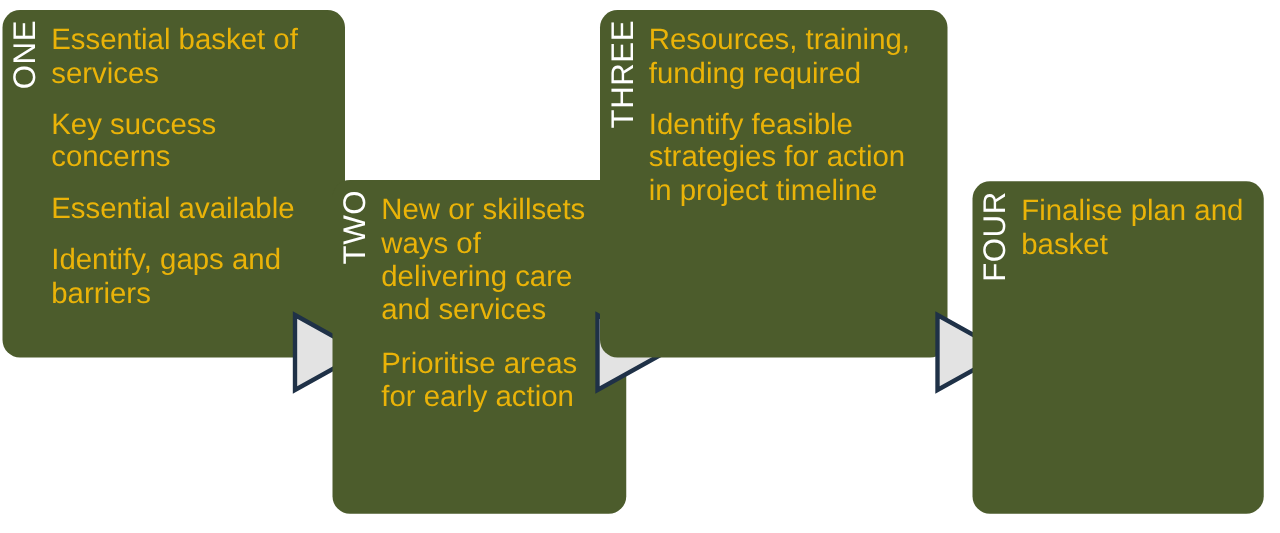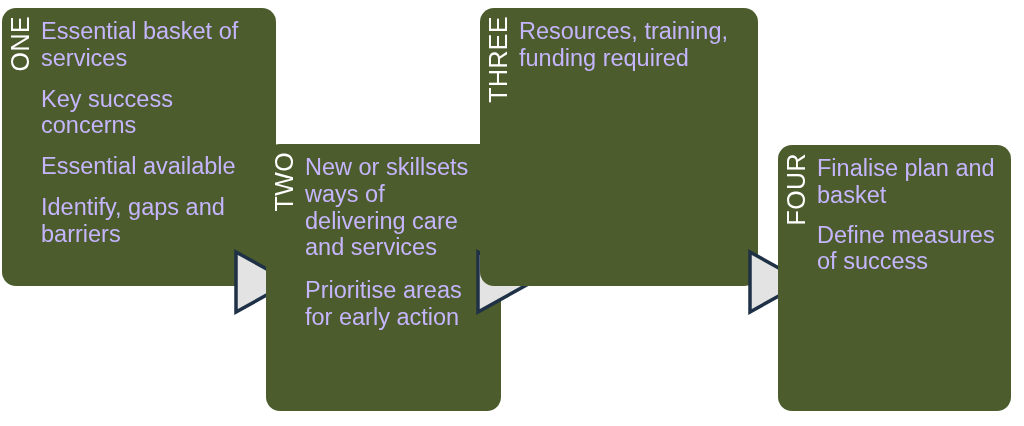--- a/index.html
+++ b/index.html
@@ -42,21 +42,21 @@
     margin-right: 8px;
     white-space: nowrap;
   }
   .stage-items {
     flex: 1 1 auto;
     display: flex;
     flex-direction: column;
     padding-top: 2px;
   }
   .stage-item {
-    color: #c4b5fd;
+    color: #eab308;
     font-size: 23.5px;
     line-height: 1.14;
     margin-bottom: 13px;
     white-space: pre-line;
   }
   .stage-item:last-child {
     margin-bottom: 0;
   }
 
   
@@ -113,30 +113,30 @@
   <div class="arrow" id="arrow-2">
     <svg viewBox="0 0 62 68" xmlns="http://www.w3.org/2000/svg">
       <polygon points="4,4 58,34 4,64" fill="#E3E3E3" stroke="#1F3147" stroke-width="3.5" stroke-linejoin="miter"></polygon>
     </svg>
   </div>
 
   <div class="stage-box" id="box-three">
     <div class="stage-index">THREE</div>
     <div class="stage-items">
       <div class="stage-item">Resources, training, funding required</div>
+      <div class="stage-item">Identify feasible strategies for action in project timeline</div>
     </div>
   </div>
 
   <div class="arrow" id="arrow-3">
     <svg viewBox="0 0 62 68" xmlns="http://www.w3.org/2000/svg">
       <polygon points="4,4 58,34 4,64" fill="#E3E3E3" stroke="#1F3147" stroke-width="3.5" stroke-linejoin="miter"></polygon>
     </svg>
   </div>
 
   <div class="stage-box" id="box-four">
     <div class="stage-index">FOUR</div>
     <div class="stage-items">
       <div class="stage-item">Finalise plan and basket</div>
-      <div class="stage-item">Define measures of success</div>
     </div>
   </div>
 
 </div>
 
 </body></html>

